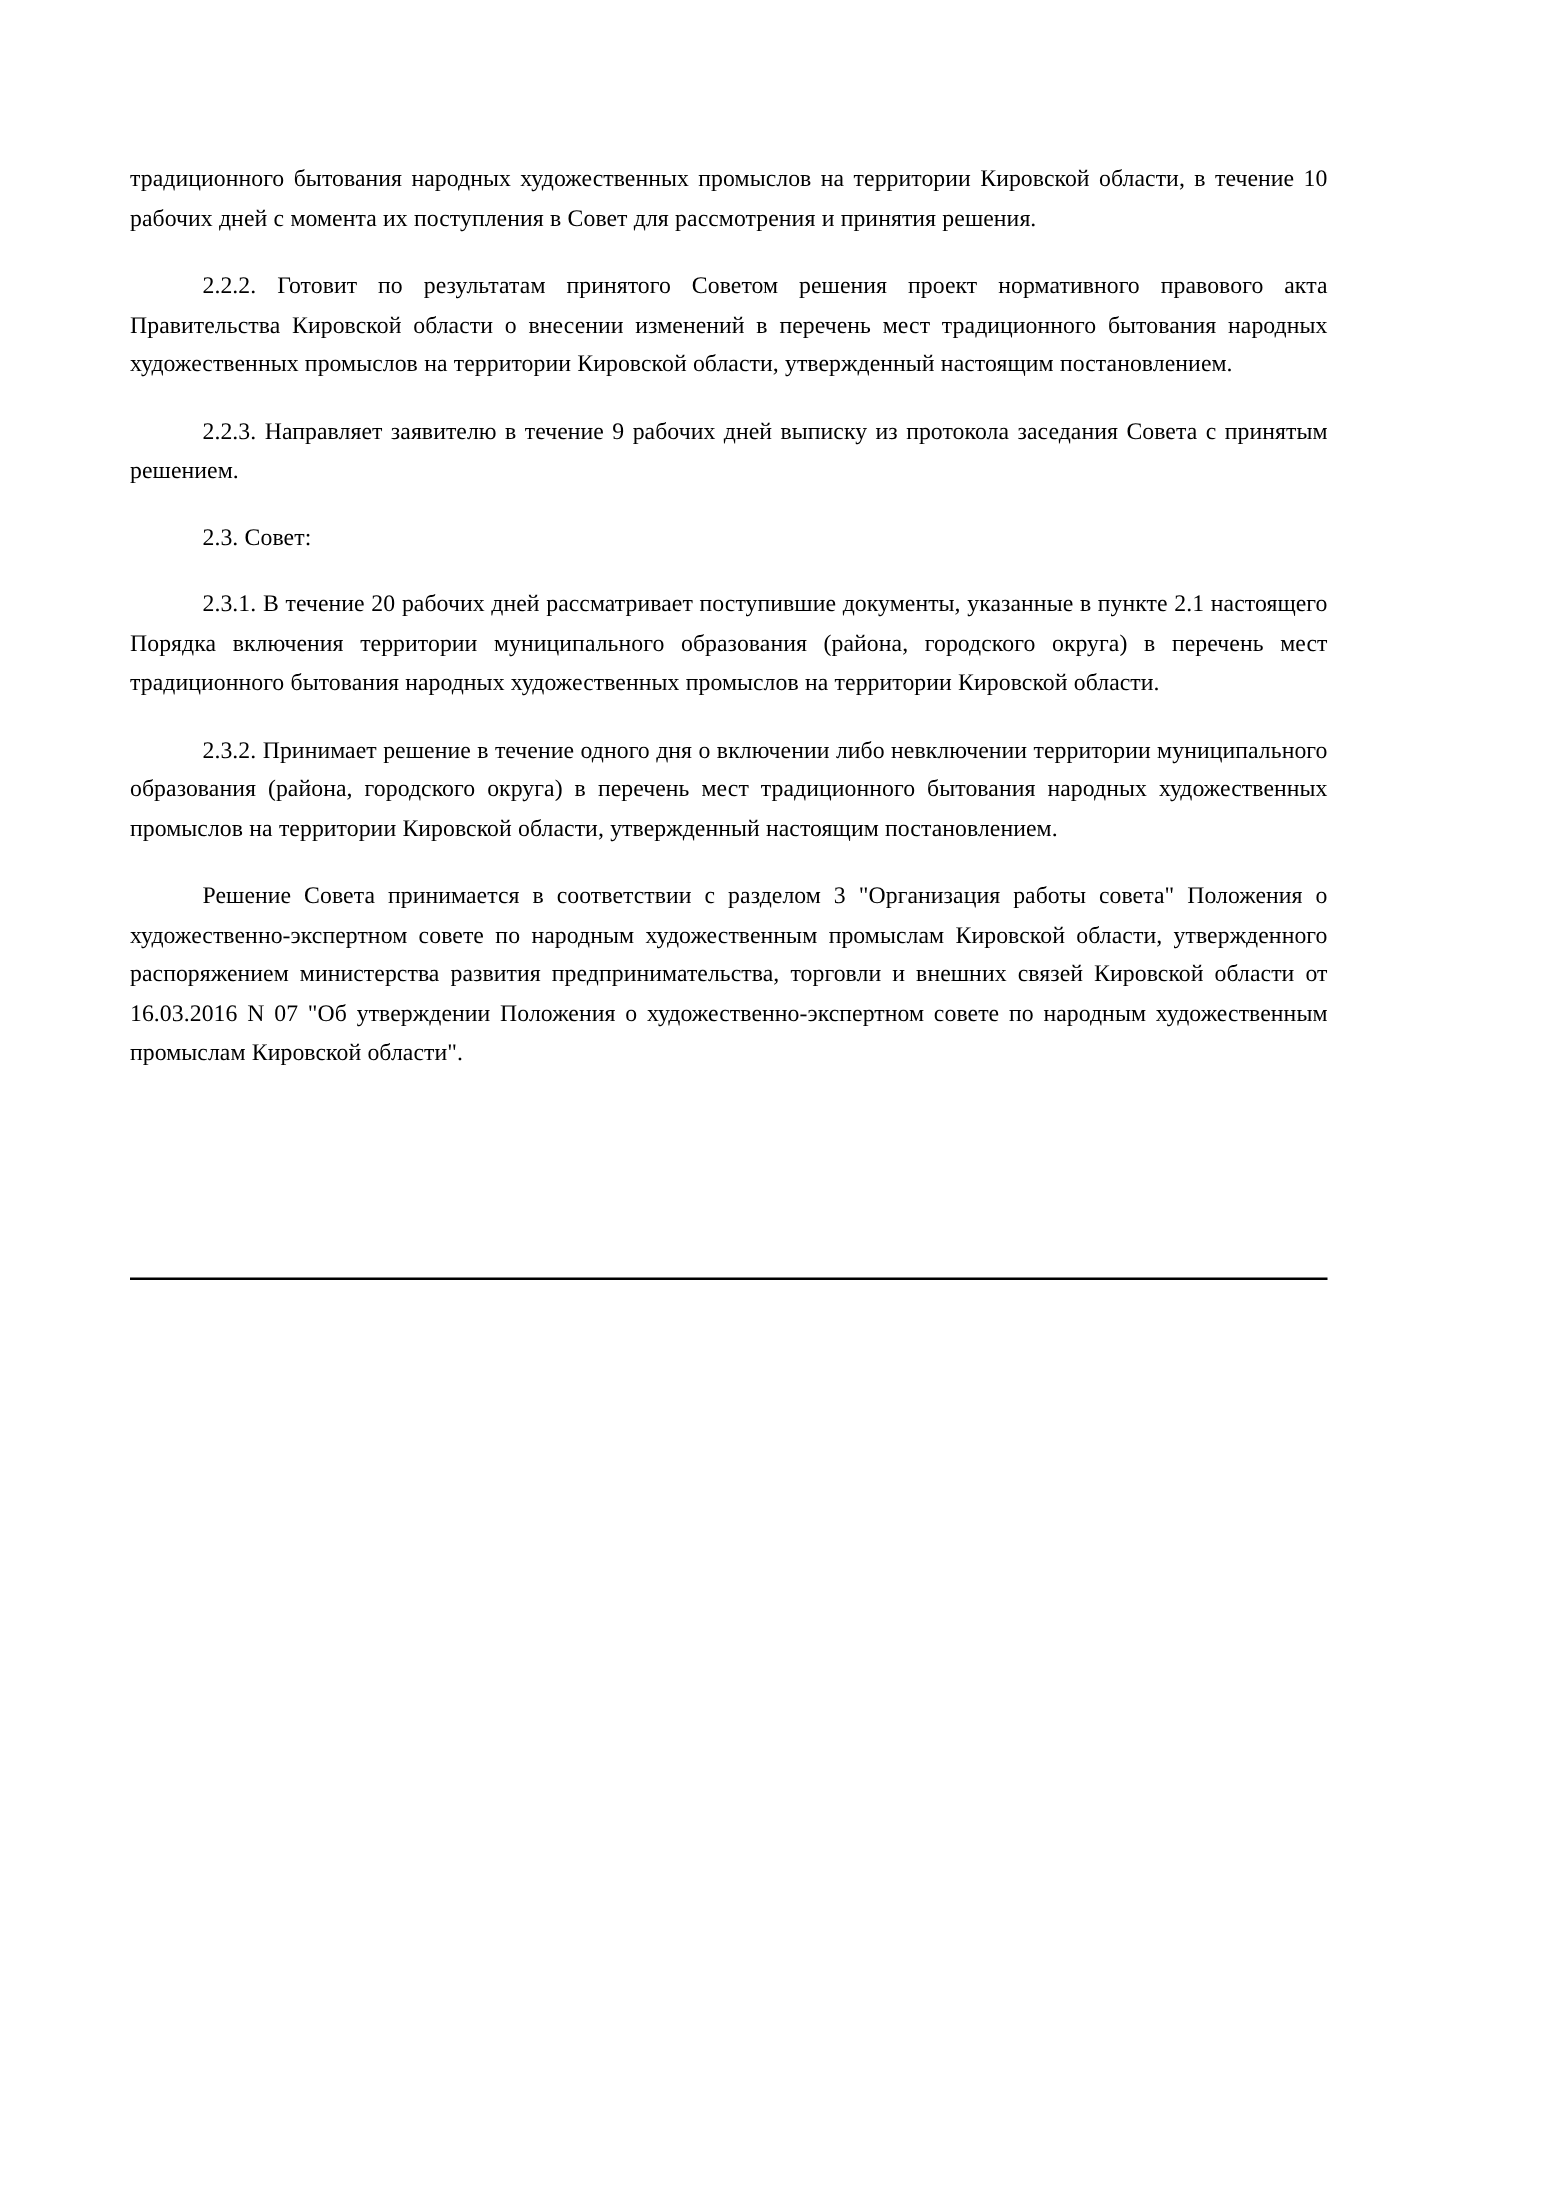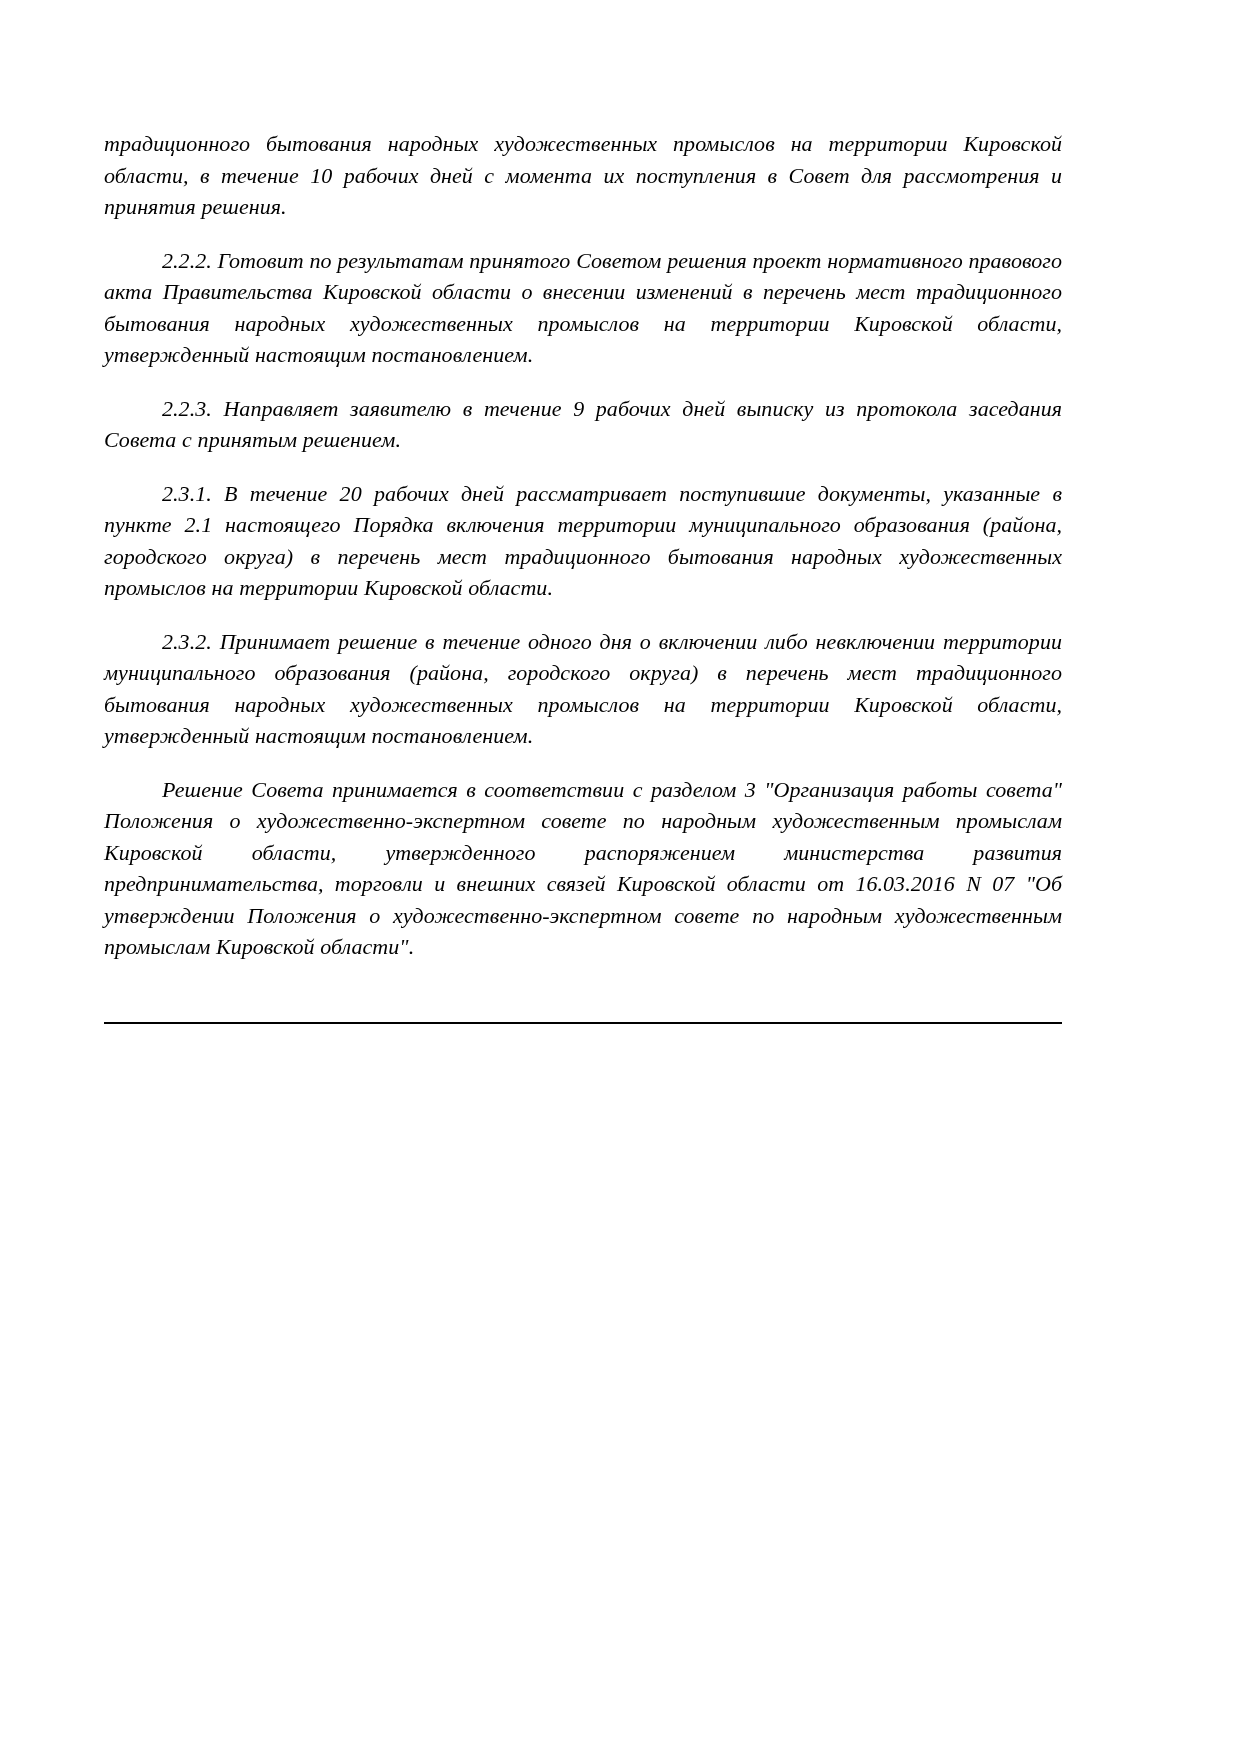--- a/index.html
+++ b/index.html
@@ -21,29 +21,28 @@
     overflow: hidden;
   }
   .content {
     position: absolute;
     left: 104px;
     top: 128px;
     width: 958px;
   }
   .para {
     margin: 0 0 22px 0;
-    font-size: 22px;
+    font-size: 19px;
     line-height: 31.5px;
     text-align: justify;
     text-justify: inter-word;
     letter-spacing: 0.05px;
     word-spacing: 0.2px;
     -webkit-hyphens: none;
     hyphens: none;
-    font-style: italic;
   }
   .para.first {
     text-indent: 0;
   }
   .para.indent {
     text-indent: 58px;
   }
   
   .rule {
     position: absolute;
@@ -60,20 +59,21 @@
 <div class="page">
 
   <div class="content">
 
     <p class="para first">традиционного бытования народных художественных промыслов на территории Кировской области, в течение 10 рабочих дней с момента их поступления в Совет для рассмотрения и принятия решения.</p>
 
     <p class="para indent">2.2.2. Готовит по результатам принятого Советом решения проект нормативного правового акта Правительства Кировской области о внесении изменений в перечень мест традиционного бытования народных художественных промыслов на территории Кировской области, утвержденный настоящим постановлением.</p>
 
     <p class="para indent">2.2.3. Направляет заявителю в течение 9 рабочих дней выписку из протокола заседания Совета с принятым решением.</p>
 
+    <p class="para indent">2.3. Совет:</p>
 
     <p class="para indent">2.3.1. В течение 20 рабочих дней рассматривает поступившие документы, указанные в пункте 2.1 настоящего Порядка включения территории муниципального образования (района, городского округа) в перечень мест традиционного бытования народных художественных промыслов на территории Кировской области.</p>
 
     <p class="para indent">2.3.2. Принимает решение в течение одного дня о включении либо невключении территории муниципального образования (района, городского округа) в перечень мест традиционного бытования народных художественных промыслов на территории Кировской области, утвержденный настоящим постановлением.</p>
 
     <p class="para indent">Решение Совета принимается в соответствии с разделом 3 "Организация работы совета" Положения о художественно-экспертном совете по народным художественным промыслам Кировской области, утвержденного распоряжением министерства развития предпринимательства, торговли и внешних связей Кировской области от 16.03.2016 N 07 "Об утверждении Положения о художественно-экспертном совете по народным художественным промыслам Кировской области".</p>
 
   </div>
 
   <div class="rule"></div>

